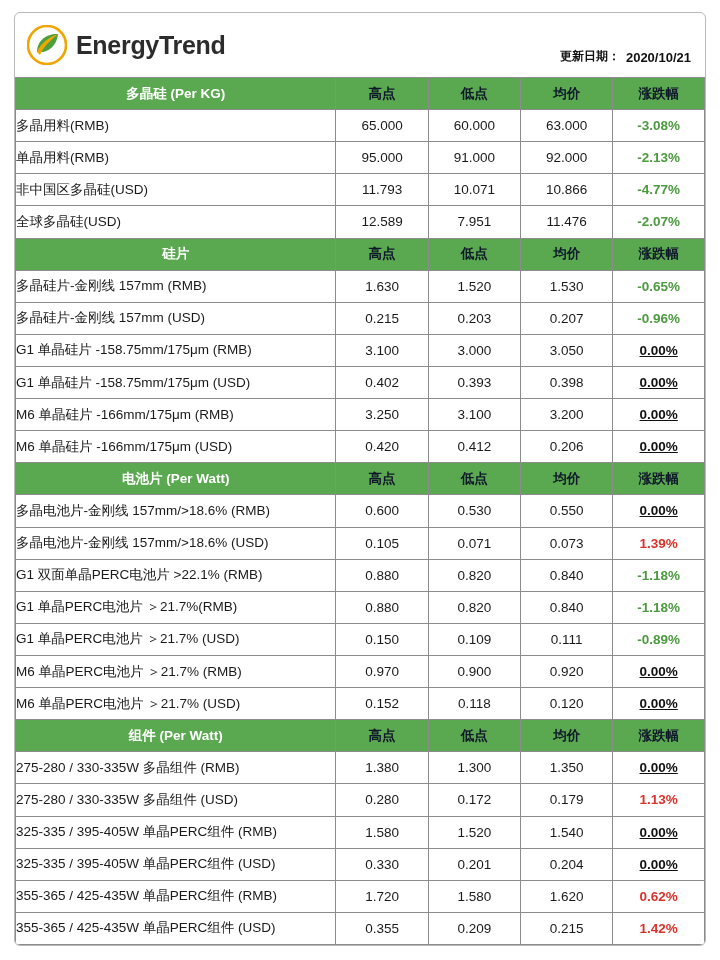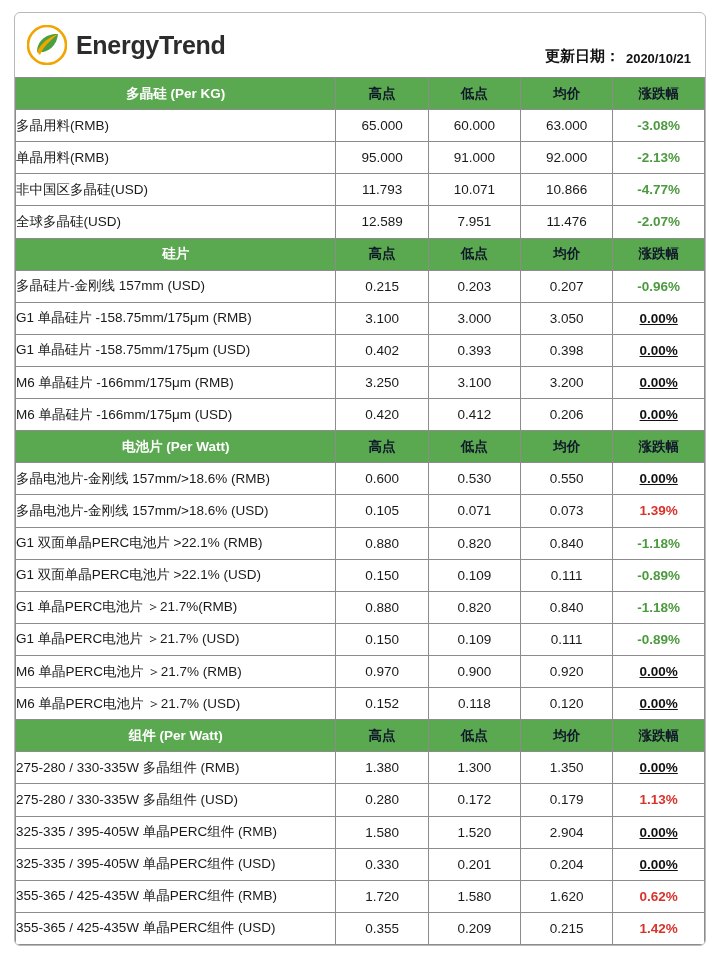--- a/index.html
+++ b/index.html
@@ -58,21 +58,21 @@
   }
   .update {
     display: flex;
     align-items: flex-end;
     gap: 6px;
     font-size: 13px;
     font-weight: bold;
     color: #111;
     padding-top: 22px;
   }
-  .update .label { font-size: 15px; }
+  .update .label { font-size: 12px; }
   .update .date { font-size: 13px; }
 
   
   table.price {
     border-collapse: collapse;
     width: 100%;
     table-layout: fixed;
     flex: 1 1 auto;
   }
   table.price col.c0 { width: 46.5%; }
@@ -194,20 +194,27 @@
             <td class="chg down">-2.07%</td>
           </tr>
           <tr>
             <td class="sec-title">硅片</td>
             <td class="sec-head">高点</td>
             <td class="sec-head">低点</td>
             <td class="sec-head">均价</td>
             <td class="sec-head">涨跌幅</td>
           </tr>
           <tr>
+            <td class="name">多晶硅片-金刚线 157mm (RMB)</td>
+            <td class="num">1.630</td>
+            <td class="num">1.520</td>
+            <td class="num">1.530</td>
+            <td class="chg down">-0.65%</td>
+          </tr>
+          <tr>
             <td class="name">多晶硅片-金刚线 157mm (USD)</td>
             <td class="num">0.215</td>
             <td class="num">0.203</td>
             <td class="num">0.207</td>
             <td class="chg down">-0.96%</td>
           </tr>
           <tr>
             <td class="name">G1 单晶硅片 -158.75mm/175μm (RMB)</td>
             <td class="num">3.100</td>
             <td class="num">3.000</td>
@@ -257,27 +264,20 @@
             <td class="chg up">1.39%</td>
           </tr>
           <tr>
             <td class="name">G1 双面单晶PERC电池片 &gt;22.1% (RMB)</td>
             <td class="num">0.880</td>
             <td class="num">0.820</td>
             <td class="num">0.840</td>
             <td class="chg down">-1.18%</td>
           </tr>
           <tr>
-            <td class="name">G1 双面单晶PERC电池片 &gt;22.1% (USD)</td>
-            <td class="num">0.150</td>
-            <td class="num">0.109</td>
-            <td class="num">0.111</td>
-            <td class="chg down">-0.89%</td>
-          </tr>
-          <tr>
             <td class="name">G1 单晶PERC电池片 ＞21.7%(RMB)</td>
             <td class="num">0.880</td>
             <td class="num">0.820</td>
             <td class="num">0.840</td>
             <td class="chg down">-1.18%</td>
           </tr>
           <tr>
             <td class="name">G1 单晶PERC电池片 ＞21.7% (USD)</td>
             <td class="num">0.150</td>
             <td class="num">0.109</td>
@@ -316,21 +316,21 @@
             <td class="name">275-280 / 330-335W 多晶组件 (USD)</td>
             <td class="num">0.280</td>
             <td class="num">0.172</td>
             <td class="num">0.179</td>
             <td class="chg up">1.13%</td>
           </tr>
           <tr>
             <td class="name">325-335 / 395-405W 单晶PERC组件 (RMB)</td>
             <td class="num">1.580</td>
             <td class="num">1.520</td>
-            <td class="num">2.904</td>
+            <td class="num">1.540</td>
             <td class="chg flat">0.00%</td>
           </tr>
           <tr>
             <td class="name">325-335 / 395-405W 单晶PERC组件 (USD)</td>
             <td class="num">0.330</td>
             <td class="num">0.201</td>
             <td class="num">0.204</td>
             <td class="chg flat">0.00%</td>
           </tr>
           <tr>

